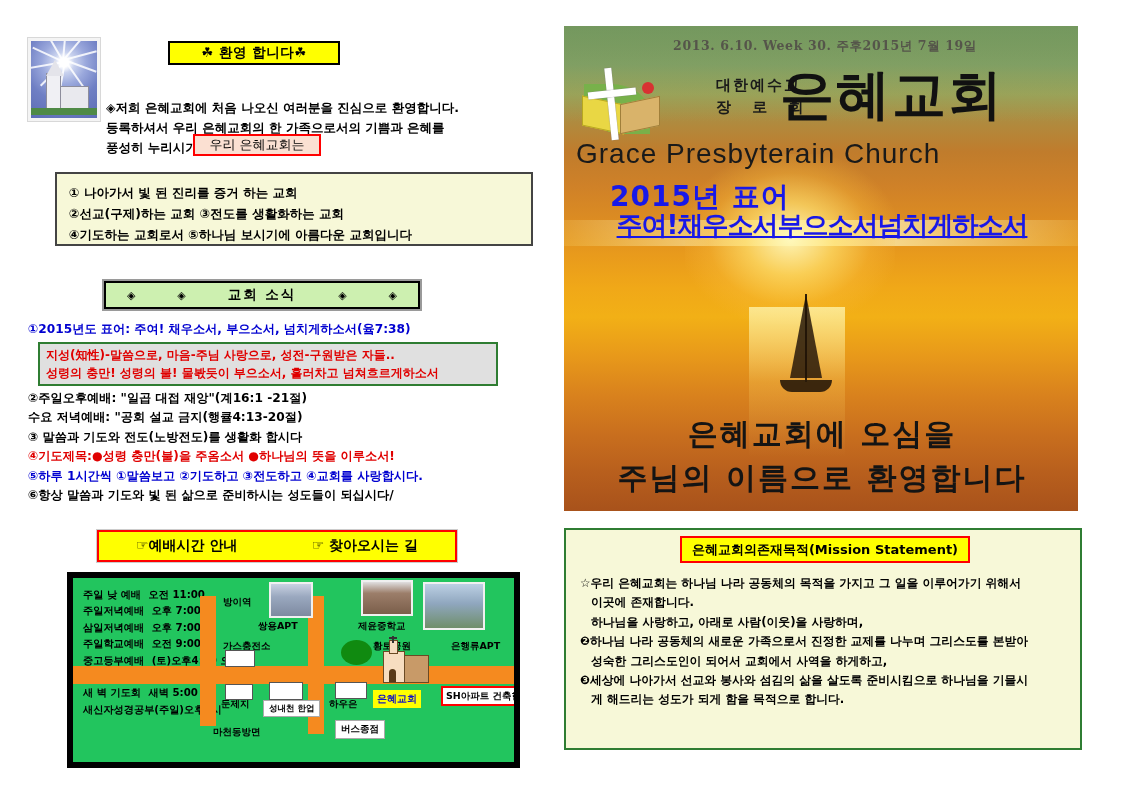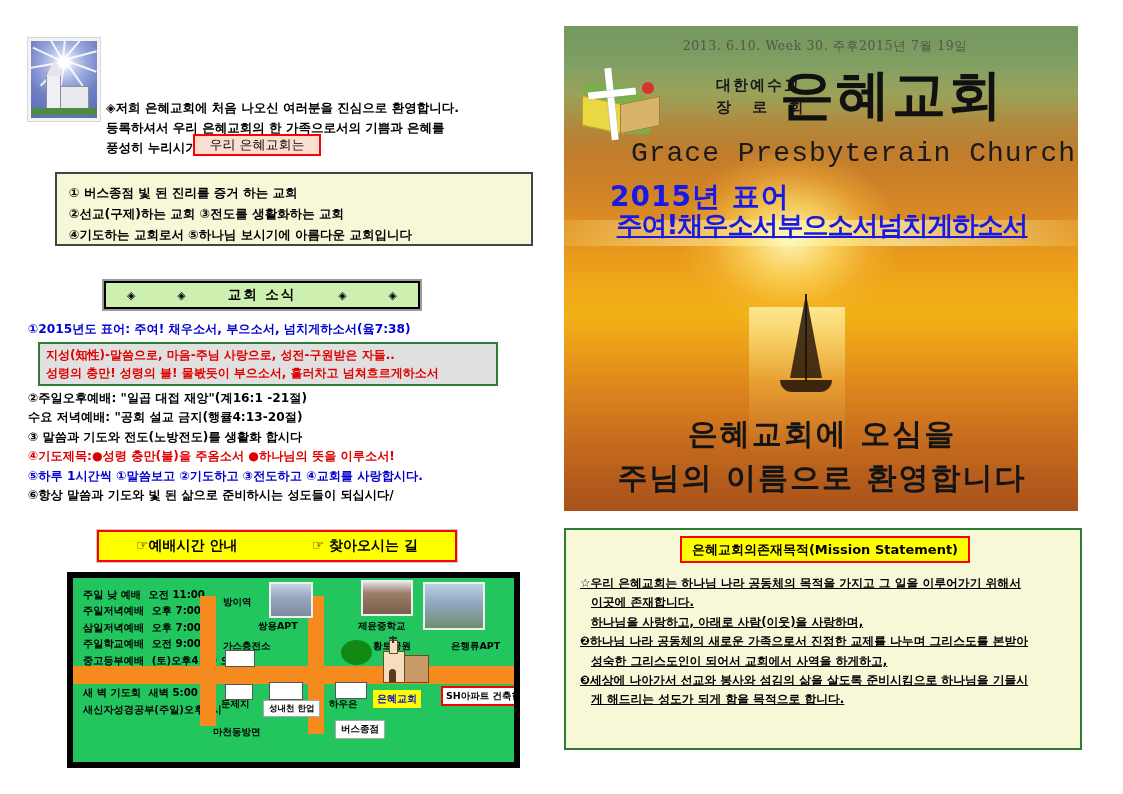--- a/index.html
+++ b/index.html
@@ -296,21 +296,21 @@
   }
   .hero .sky-band {
     position: absolute; left: 0; right: 0; top: 0; height: 96px;
     background: linear-gradient(180deg, rgba(120,150,95,0.55), rgba(150,160,85,0.25), rgba(180,150,70,0));
   }
 
   .hero-date {
     position: absolute; left: 8px; right: 0; top: 12px;
     text-align: center;
     font-family: "DejaVu Serif", "Liberation Serif", serif;
-    font-size: 12.5px; color: #55554a; font-weight: normal;
+    font-size: 12.5px; color: #55554a; font-weight: bold;
     letter-spacing: 0.6px;
   }
 
   .logo-mark {
     position: absolute; left: 14px; top: 40px; width: 86px; height: 78px;
   }
   .logo-mark .book-l {
     position: absolute; left: 4px; top: 34px;
     width: 40px; height: 28px;
     background: #e9d744;
@@ -355,22 +355,22 @@
 
   .church-big {
     position: absolute; left: 216px; top: 38px;
     font-size: 54px; font-weight: bold; color: #111111;
     letter-spacing: 2px;
     line-height: 62px;
   }
 
   .church-en {
     position: absolute; left: 12px; top: 112px;
-    width: 500px; text-align: right;
-    font-family: Liberation Mono, monospace;
+    width: 500px; text-align: left;
+    font-family: Liberation Sans, sans-serif;
     font-size: 28px; color: #1a1a1a; letter-spacing: 1px;
   }
 
   .slogan-year {
     position: absolute; left: 46px; top: 152px;
     font-size: 28px; font-weight: bold; color: #1818e8;
     letter-spacing: 1px;
   }
   .slogan-main {
     position: absolute; left: 4px; top: 182px;
@@ -427,21 +427,21 @@
     border: 2px solid #ff0000;
     box-sizing: border-box;
     display: flex; align-items: center; justify-content: center;
     font-size: 13px; font-weight: bold; color: #000;
   }
   .mission-body {
     position: absolute; left: 14px; top: 44px; right: 10px;
   }
   .mission-body .mline {
     font-size: 11.8px; font-weight: bold; color: #000;
-    line-height: 19.4px; white-space: nowrap; text-decoration: underline;
+    line-height: 19.4px; white-space: nowrap;
   }
   .mission-body .indent { padding-left: 11px; }
 </style>
 </head>
 <body>
 
 <div class="page">
 
   <div class="left-col">
 
@@ -461,31 +461,32 @@
         </div>
         <div class="bldg">
           <div class="nave"></div>
           <div class="tower"></div>
           <div class="spire"></div>
         </div>
         <div class="grass"></div>
       </div>
     </div>
 
+    <div class="welcome-banner">☘ 환영 합니다☘</div>
 
     <div class="welcome-body">
       <div>◈저희 은혜교회에 처음 나오신 여러분을 진심으로 환영합니다.</div>
       <div>등록하셔서 우리 은혜교회의 한 가족으로서의 기쁨과 은혜를</div>
       <div>풍성히 누리시기를 은혜교회의.</div>
     </div>
 
     <div class="our-church-label">우리 은혜교회는</div>
 
     <div class="identity-box">
-      <div class="line">① 버스종점 빛 된 진리를 증거 하는 교회</div>
+      <div class="line">① 나아가서 빛 된 진리를 증거 하는 교회</div>
       <div class="line">②선교(구제)하는 교회  ③전도를 생활화하는 교회</div>
       <div class="line">④기도하는 교회로서  ⑤하나님 보시기에 아름다운 교회입니다</div>
     </div>
 
     <div class="news-header">
       <span class="dia">◈</span>
       <span class="dia">◈</span>
       <span class="ttl">교회 소식</span>
       <span class="dia">◈</span>
       <span class="dia">◈</span>

